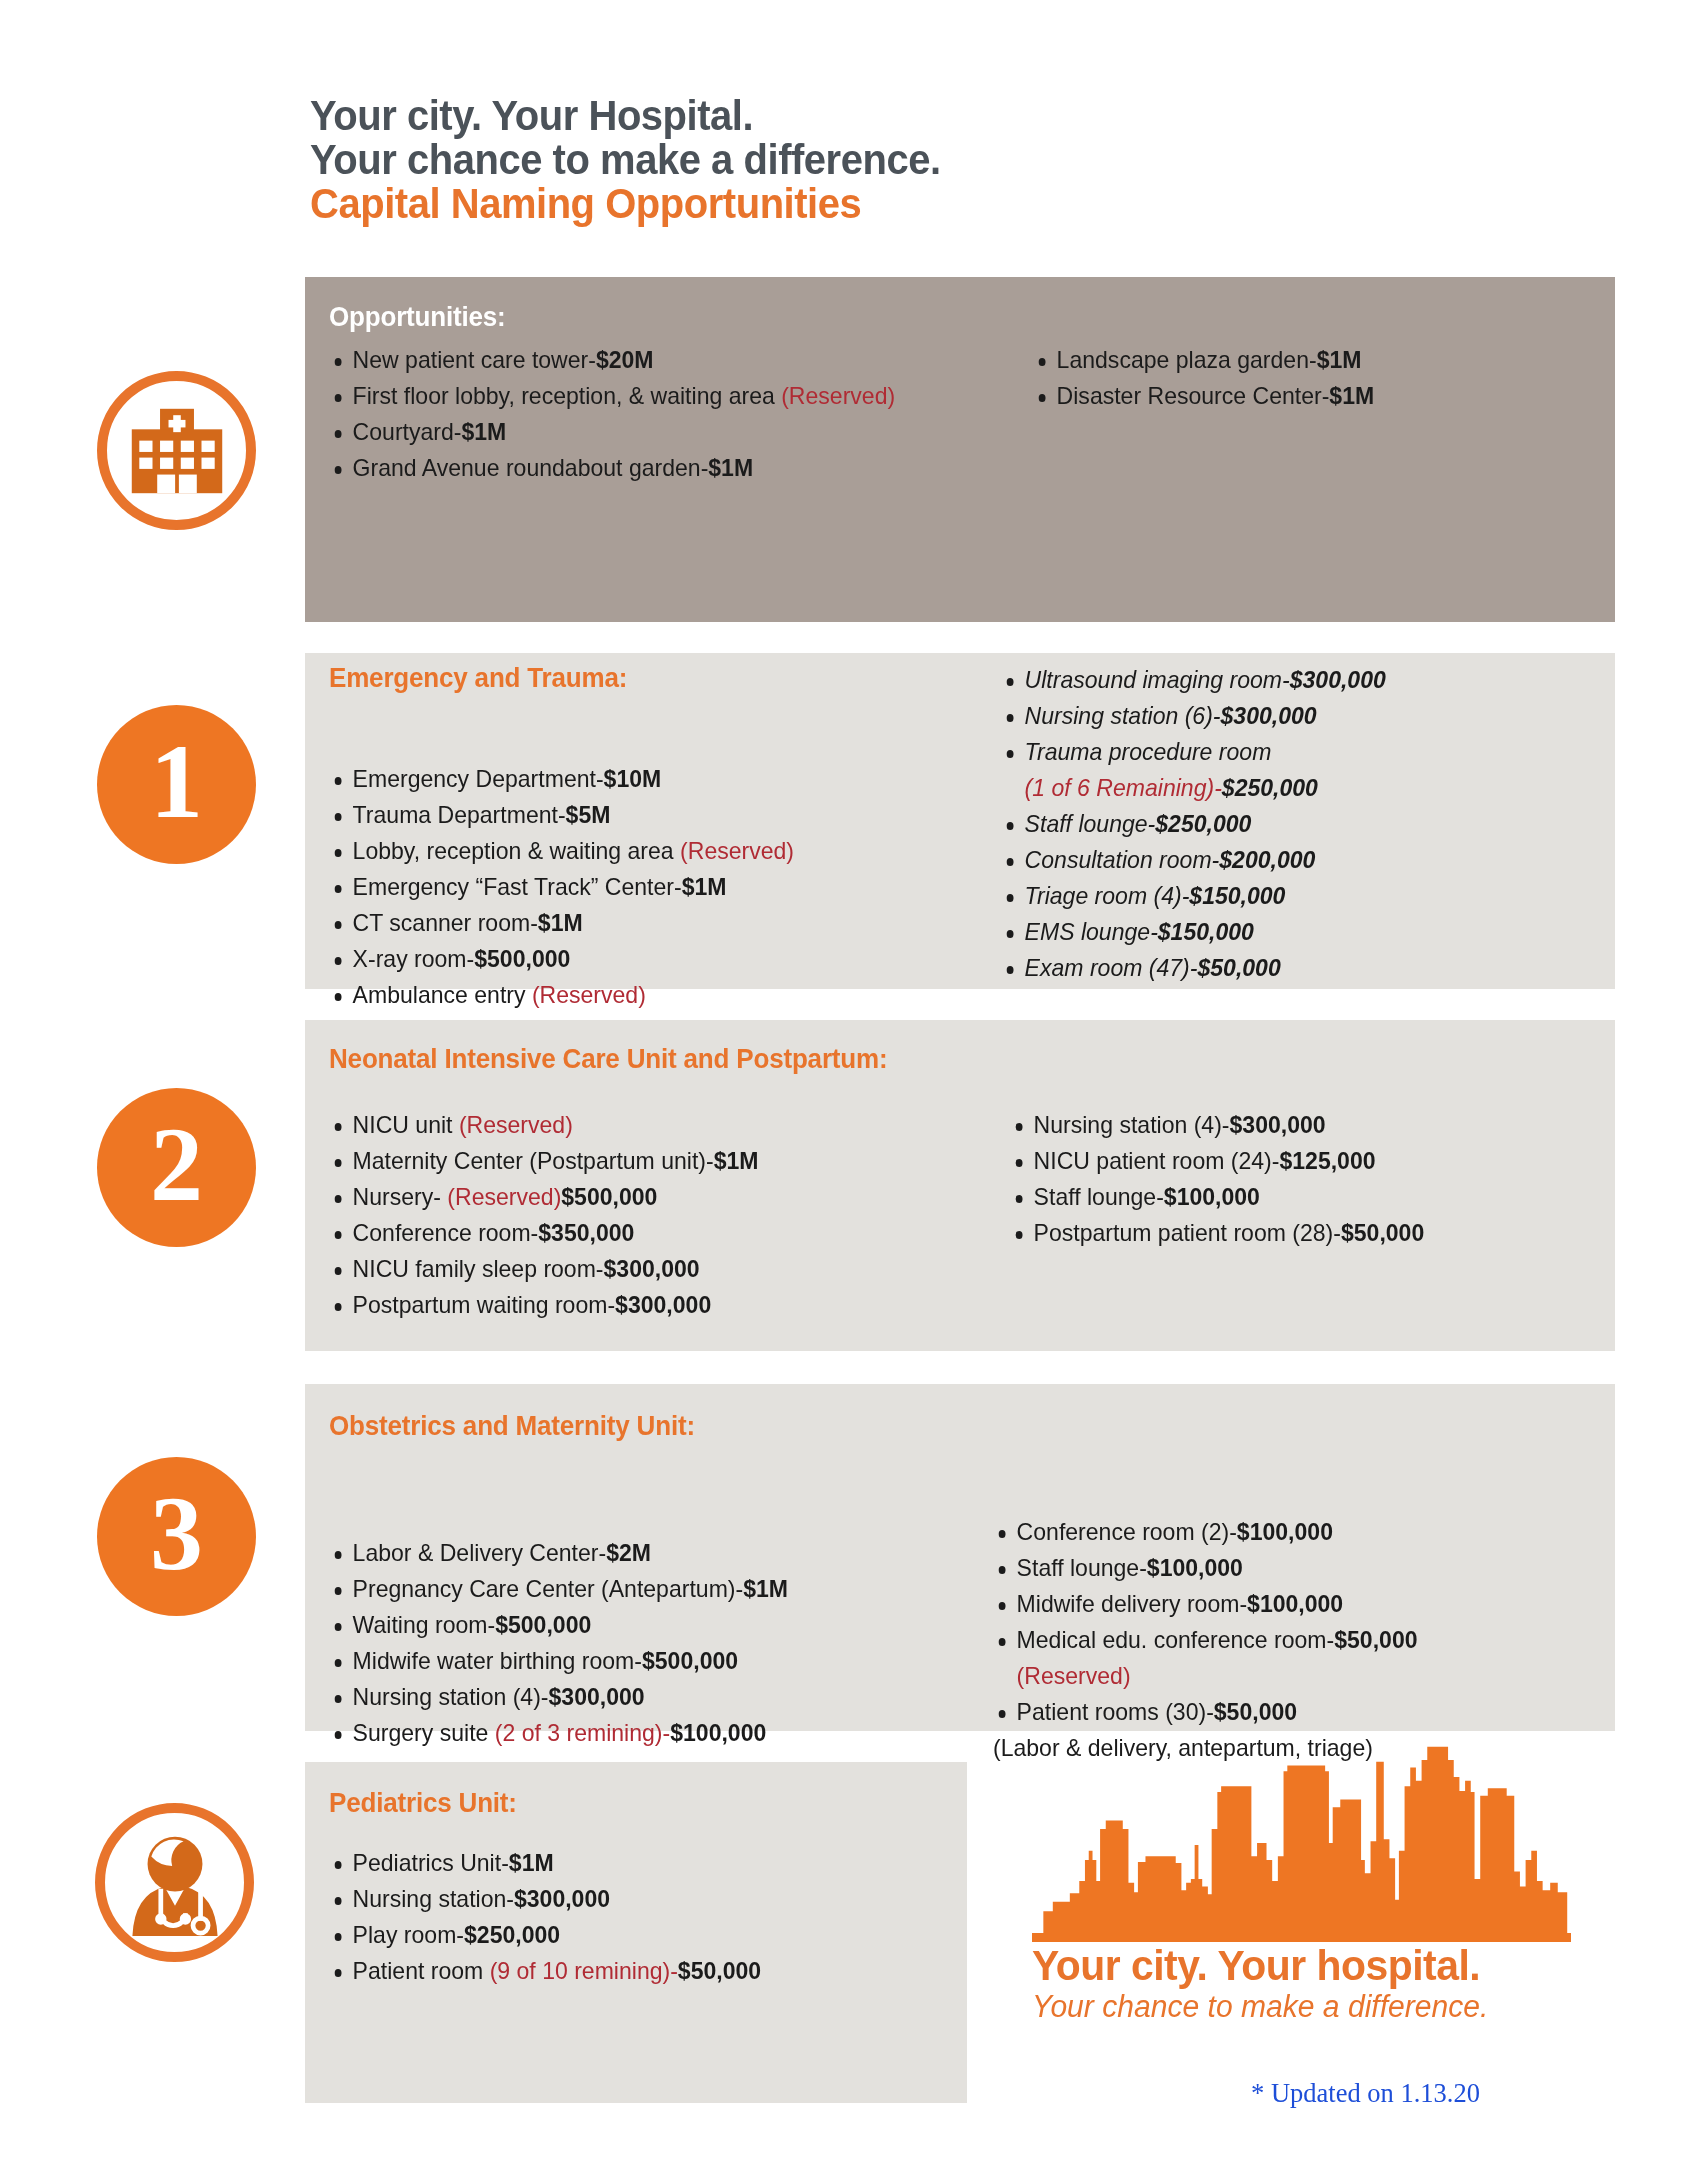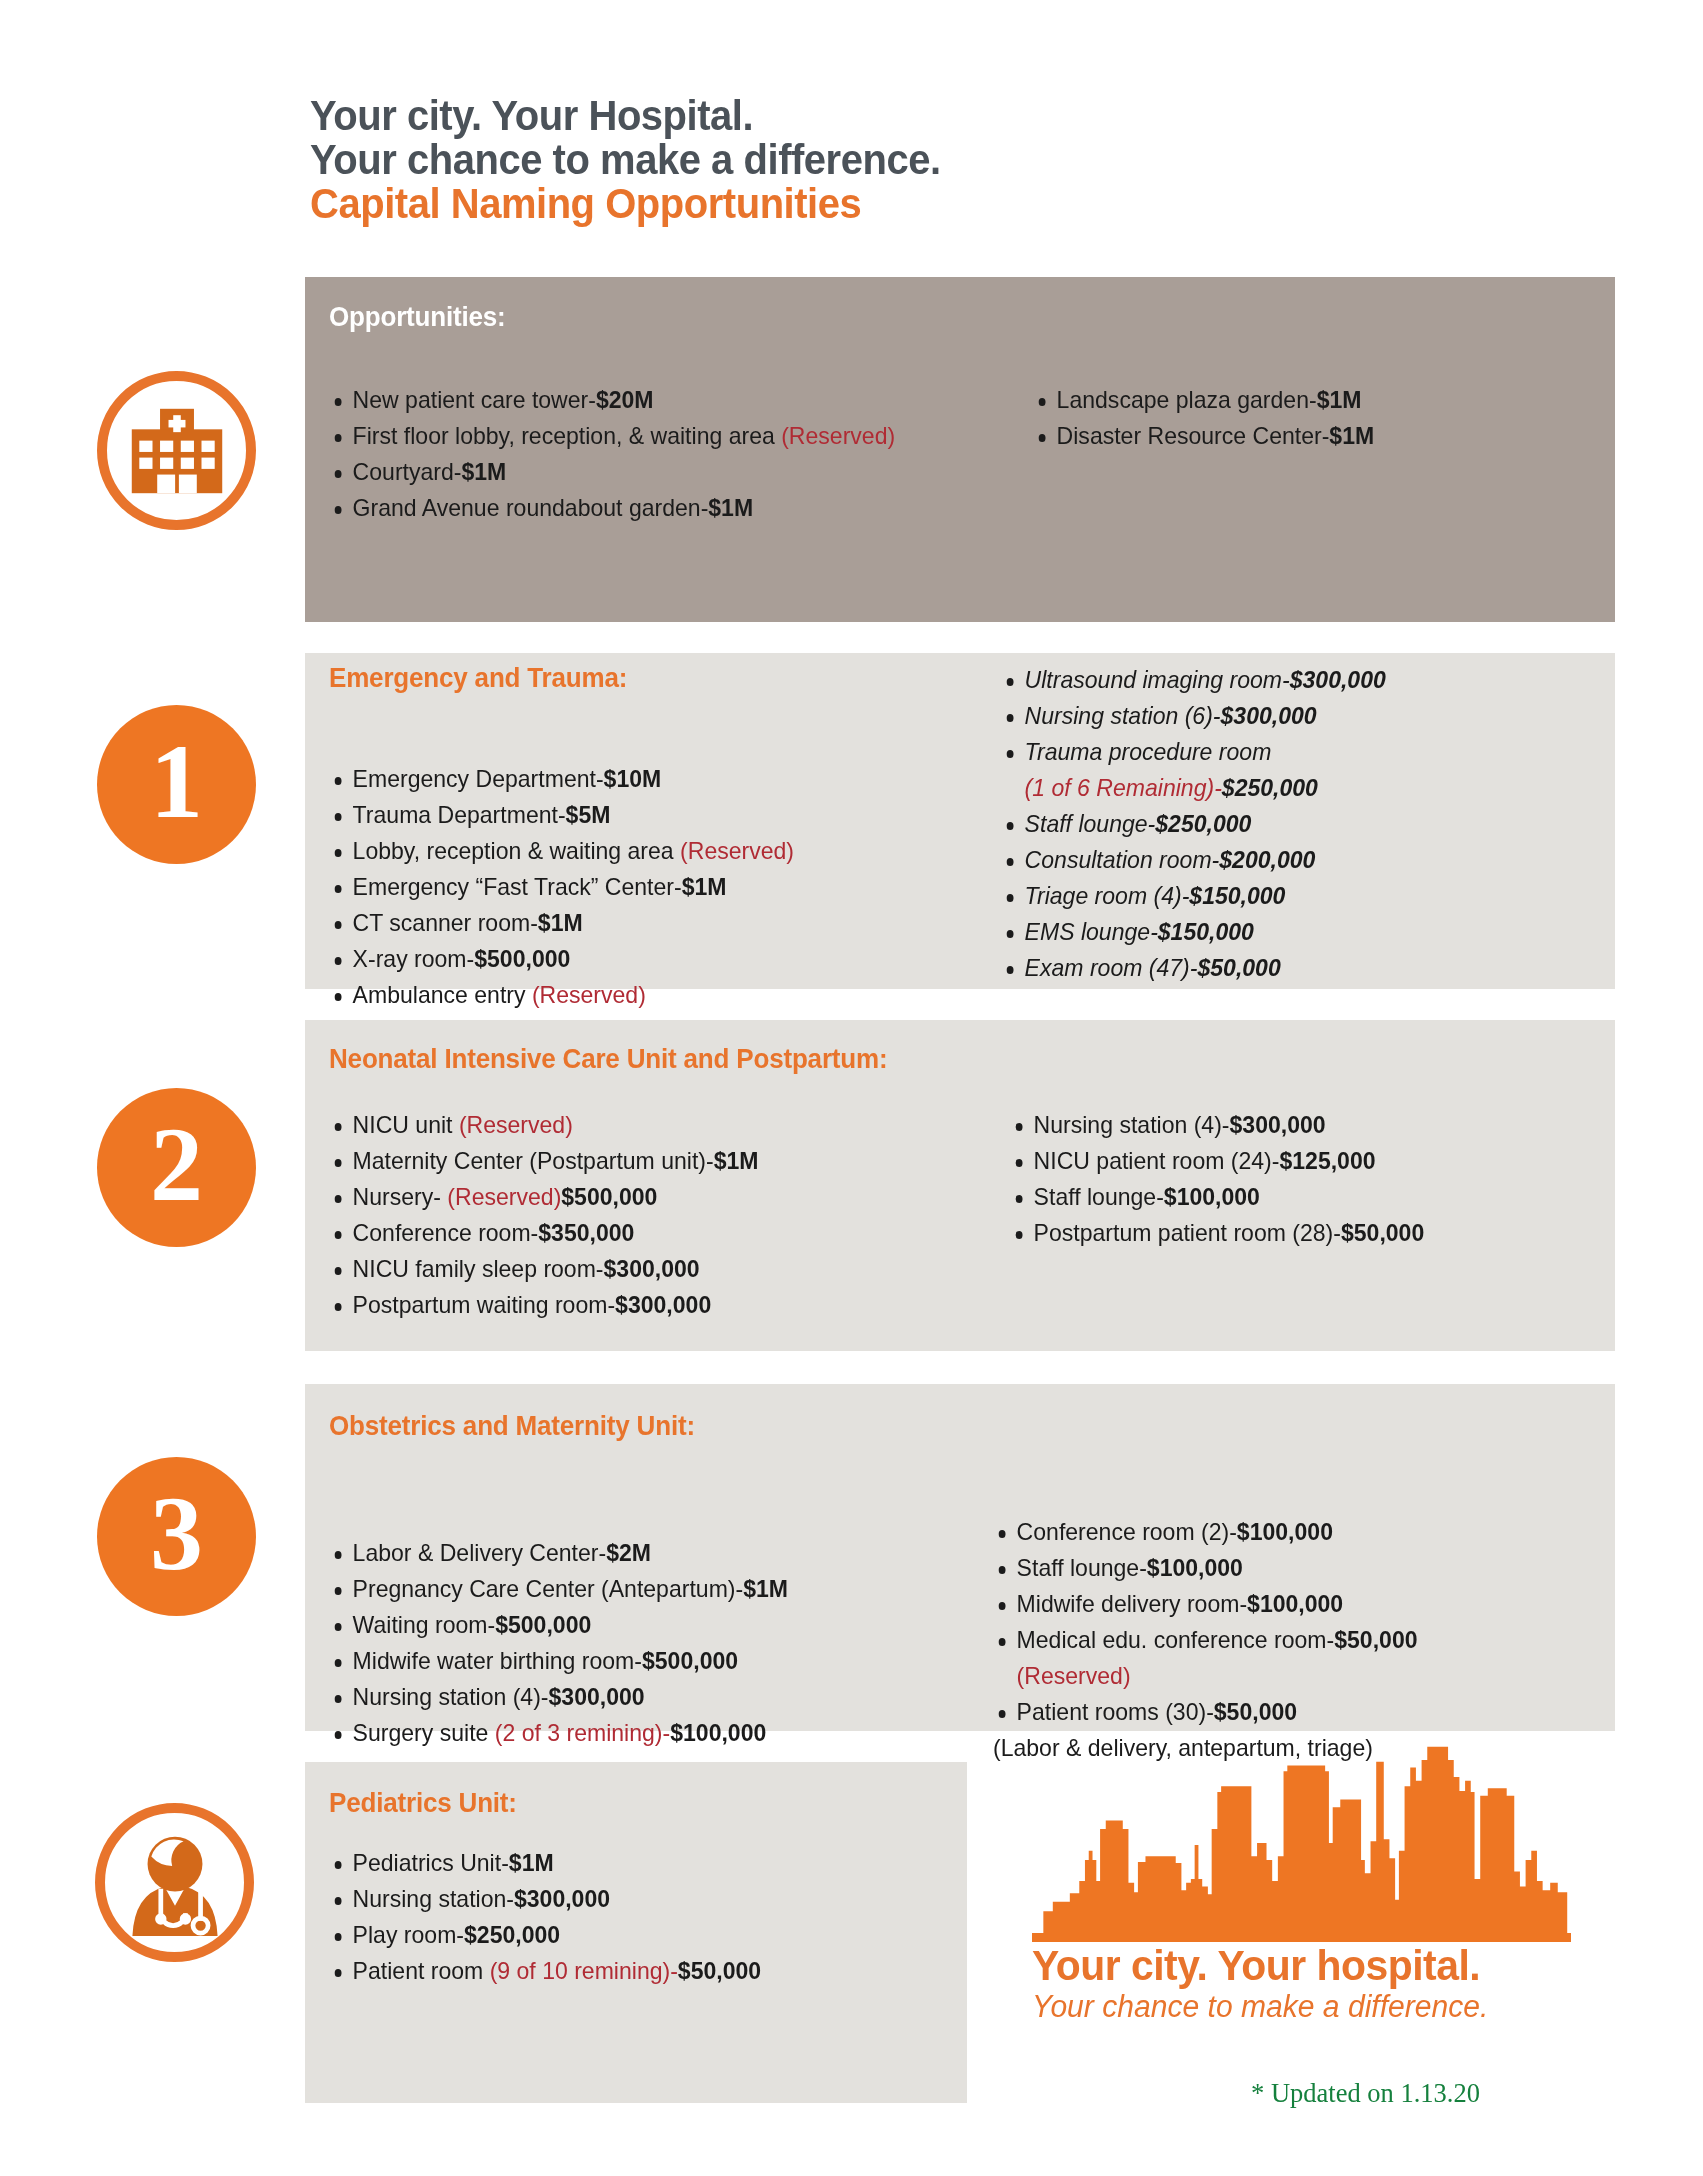--- a/index.html
+++ b/index.html
@@ -65,21 +65,21 @@
   .logo .bar{background:#ee7623;height:8.5px;width:100%;}
   .logo .l1{
     color:#e8742c;font-weight:bold;font-size:43px;line-height:47px;
     letter-spacing:-0.5px;transform:scaleX(.95);transform-origin:left center;white-space:nowrap;
   }
   .logo .l2{
     color:#e8742c;font-style:italic;font-size:31px;line-height:36px;
     transform:scaleX(.97);transform-origin:left center;white-space:nowrap;
   }
   .updated{
-    position:absolute;color:#15803d;font-size:26.5px;white-space:nowrap;
+    position:absolute;color:#1d4ed8;font-size:26.5px;white-space:nowrap;
     font-family:"Liberation Serif", serif;
   }
 </style>
 </head>
 <body>
 
 <div class="page">
 
   <div class="header">
     <div class="head-line">Your city. Your Hospital.</div>
@@ -124,21 +124,21 @@
       <path d="M44 62 l0 26 a13 13 0 0 0 26 0" fill="none" stroke="#fff" stroke-width="5"></path>
       <circle cx="44" cy="94" r="6" fill="#fff"></circle>
       <circle cx="70" cy="94" r="6" fill="#fff"></circle>
       <path d="M86 60 l0 36" fill="none" stroke="#fff" stroke-width="5"></path>
       <circle cx="86" cy="101" r="8" fill="none" stroke="#fff" stroke-width="5"></circle>
     </svg>
   </div>
 
   <div class="panel taupe" style="left:305px;top:277px;width:1310px;height:345px;"></div>
   <div class="sec-title white" style="position:absolute;left:329px;top:301px;">Opportunities:</div>
-  <div class="cols" style="left:329px;top:382px;width:1268px;">
+  <div class="cols" style="left:329px;top:342px;width:1268px;">
     <ul class="list" style="width:606px;">
         <li><span>New patient care tower-</span><span class="amt">$20M</span></li>
         <li><span>First floor lobby, reception, &amp; waiting area </span><span class="res">(Reserved)</span></li>
         <li><span>Courtyard-</span><span class="amt">$1M</span></li>
         <li><span>Grand Avenue roundabout garden-</span><span class="amt">$1M</span></li>
       </ul>
     <ul class="list" style="width:606px;margin-left:114px;">
         <li><span>Landscape plaza garden-</span><span class="amt">$1M</span></li>
         <li><span>Disaster Resource Center-</span><span class="amt">$1M</span></li>
       </ul>

